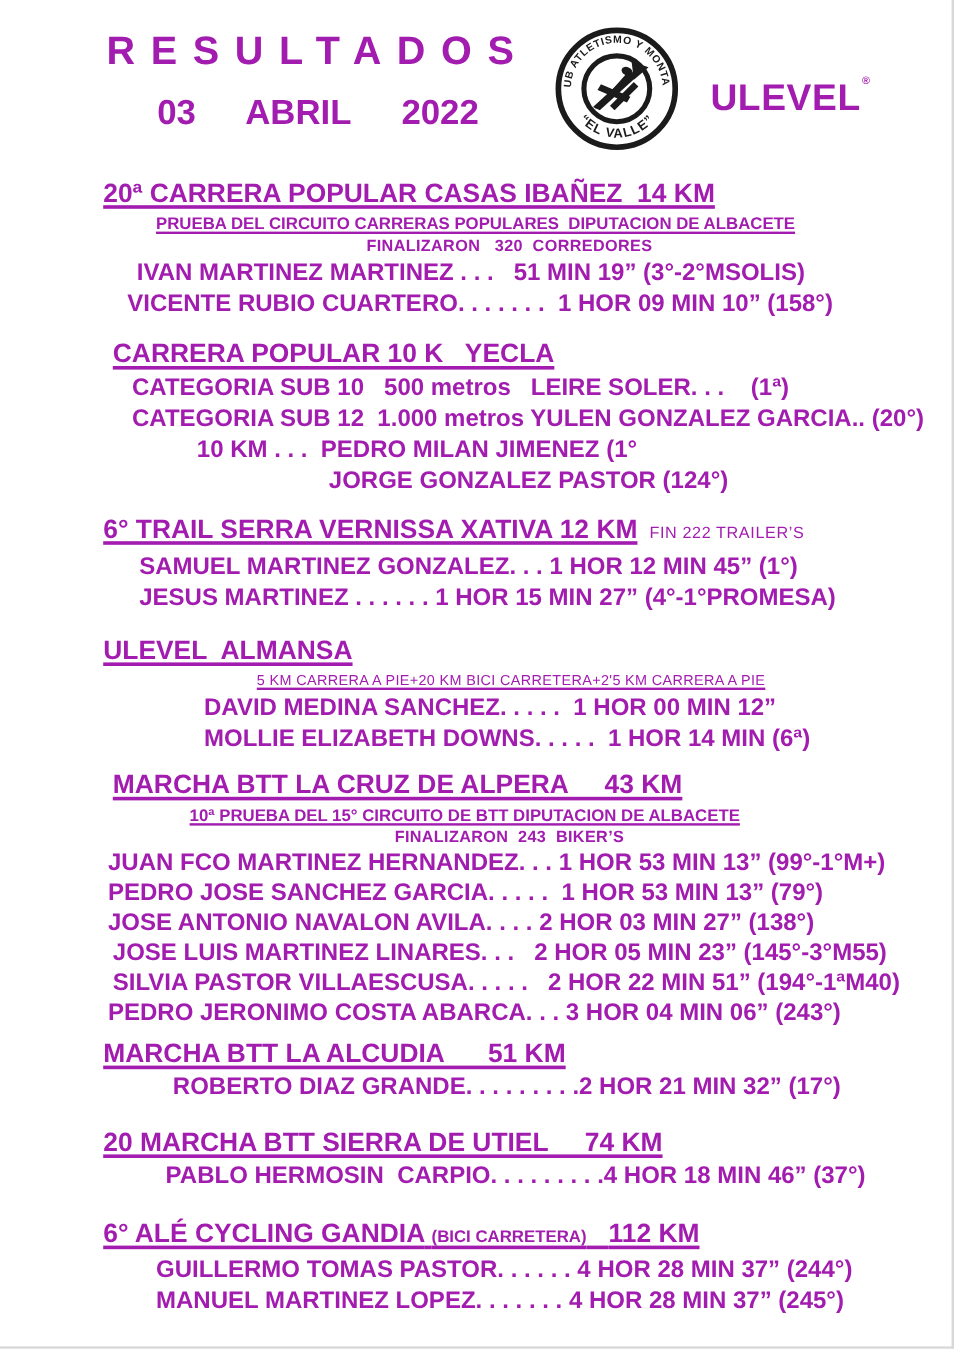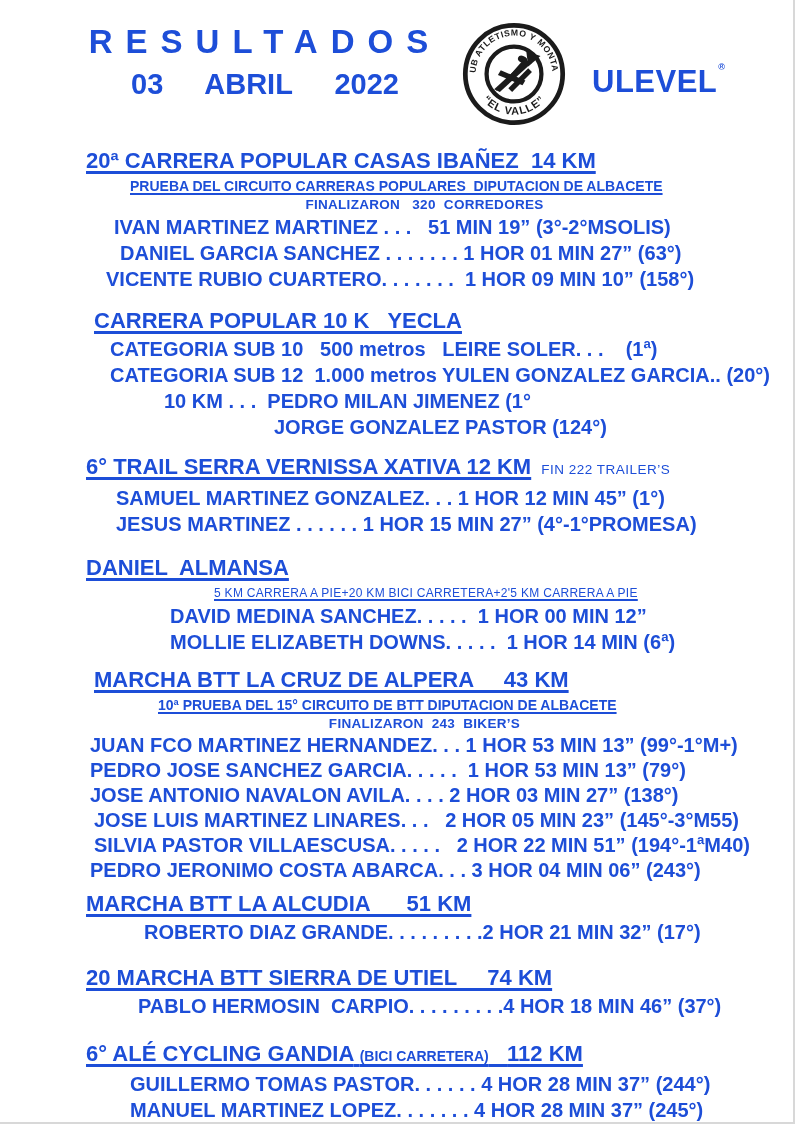--- a/index.html
+++ b/index.html
@@ -1,31 +1,31 @@
 <!DOCTYPE html>
 <html><head>
 <meta charset="utf-8">
 <style>
   html,body{margin:0;padding:0;background:#e8e8e8;}
   .page{
     position:relative;
     width:795px;height:1124px;
     background:#ffffff;
-    color:#1d4ed8;
+    color:#a21caf;
     font-family:"Liberation Sans", sans-serif;
     font-weight:bold;
     overflow:hidden;
     border-right:2px solid #d8d8d8;
     border-bottom:2px solid #d8d8d8;
     box-sizing:border-box;
   }
   .header{display:flex;align-items:flex-start;padding:22px 30px 0 84px;}
   .title-block{width:362px;text-align:center;}
   .doc-title{font-size:33px;letter-spacing:13px;line-height:40px;white-space:pre;}
-  .doc-date{font-size:29px;word-spacing:13px;line-height:40px;margin-top:2px;white-space:pre;text-align:center;}
+  .doc-date{font-size:29px;word-spacing:13px;line-height:40px;margin-top:12px;white-space:pre;text-align:center;}
   .badge{width:104px;height:104px;margin-left:16px;flex:0 0 auto;}
   .brand{margin-left:26px;margin-top:40px;font-size:31px;letter-spacing:.5px;white-space:nowrap;}
   .brand .mark{font-size:9px;vertical-align:22px;margin-left:1px;}
 
   .content{padding:0 30px 0 86px;}
   .section{margin-top:0;}
   .sec-title{font-size:22px;line-height:30px;white-space:pre;}
   .u{text-decoration:underline;text-decoration-thickness:2.5px;text-underline-offset:3px;}
   .sec-title .small{font-size:14px;}
   .sec-title .suffix{font-size:13.5px;font-weight:normal;letter-spacing:.5px;margin-left:10px;text-decoration:none;}
@@ -72,40 +72,39 @@
     <div class="brand"><span>ULEVEL</span><span class="mark">®</span></div>
   </div>
 
   <div class="content">
 
     <div class="section" style="margin-top:20px">
       <div class="sec-title"><span class="u">20ª CARRERA POPULAR CASAS IBAÑEZ  14 KM</span></div>
       <div class="subtitle" style="margin-left:44px"><span class="u">PRUEBA DEL CIRCUITO CARRERAS POPULARES  DIPUTACION DE ALBACETE</span></div>
       <div class="note">FINALIZARON   320  CORREDORES</div>
       <div class="entry" style="--ml:28px">IVAN MARTINEZ MARTINEZ . . .   51 MIN 19” (3°-2°MSOLIS)</div>
-      <div class="entry" style="--ml:34px">DANIEL GARCIA SANCHEZ . . . . . . . 1 HOR 01 MIN 27” (63°)</div>
       <div class="entry" style="--ml:20px">VICENTE RUBIO CUARTERO. . . . . . .  1 HOR 09 MIN 10” (158°)</div>
     </div>
 
     <div class="section" style="margin-top:14px">
       <div class="sec-title" style="margin-left:8px"><span class="u">CARRERA POPULAR 10 K   YECLA</span></div>
       <div class="entry" style="--ml:24px">CATEGORIA SUB 10   500 metros   LEIRE SOLER. . .    (1ª)</div>
       <div class="entry" style="--ml:24px">CATEGORIA SUB 12  1.000 metros YULEN GONZALEZ GARCIA.. (20°)</div>
       <div class="entry" style="--ml:78px">10 KM . . .  PEDRO MILAN JIMENEZ (1°</div>
       <div class="entry" style="--ml:188px">JORGE GONZALEZ PASTOR (124°)</div>
     </div>
 
     <div class="section" style="margin-top:12px">
       <div class="sec-title"><span class="u">6° TRAIL SERRA VERNISSA XATIVA 12 KM</span><span class="suffix">FIN 222 TRAILER’S</span></div>
       <div class="entry" style="--ml:30px">SAMUEL MARTINEZ GONZALEZ. . . 1 HOR 12 MIN 45” (1°)</div>
       <div class="entry" style="--ml:30px">JESUS MARTINEZ . . . . . . 1 HOR 15 MIN 27” (4°-1°PROMESA)</div>
     </div>
 
     <div class="section" style="margin-top:16px">
-      <div class="sec-title"><span class="u">DANIEL  ALMANSA</span></div>
+      <div class="sec-title"><span class="u">ULEVEL  ALMANSA</span></div>
       <div class="subtitle thin" style="margin-left:128px"><span class="u">5 KM CARRERA A PIE+20 KM BICI CARRETERA+2'5 KM CARRERA A PIE</span></div>
       <div class="entry" style="--ml:84px">DAVID MEDINA SANCHEZ. . . . .  1 HOR 00 MIN 12”</div>
       <div class="entry" style="--ml:84px">MOLLIE ELIZABETH DOWNS. . . . .  1 HOR 14 MIN (6ª)</div>
     </div>
 
     <div class="section" style="margin-top:10px">
       <div class="sec-title" style="margin-left:8px"><span class="u">MARCHA BTT LA CRUZ DE ALPERA     43 KM</span></div>
       <div class="subtitle" style="margin-left:72px"><span class="u">10ª PRUEBA DEL 15° CIRCUITO DE BTT DIPUTACION DE ALBACETE</span></div>
       <div class="note">FINALIZARON  243  BIKER’S</div>
       <div class="entry" style="--ml:4px;line-height:25px">JUAN FCO MARTINEZ HERNANDEZ. . . 1 HOR 53 MIN 13” (99°-1°M+)</div>

